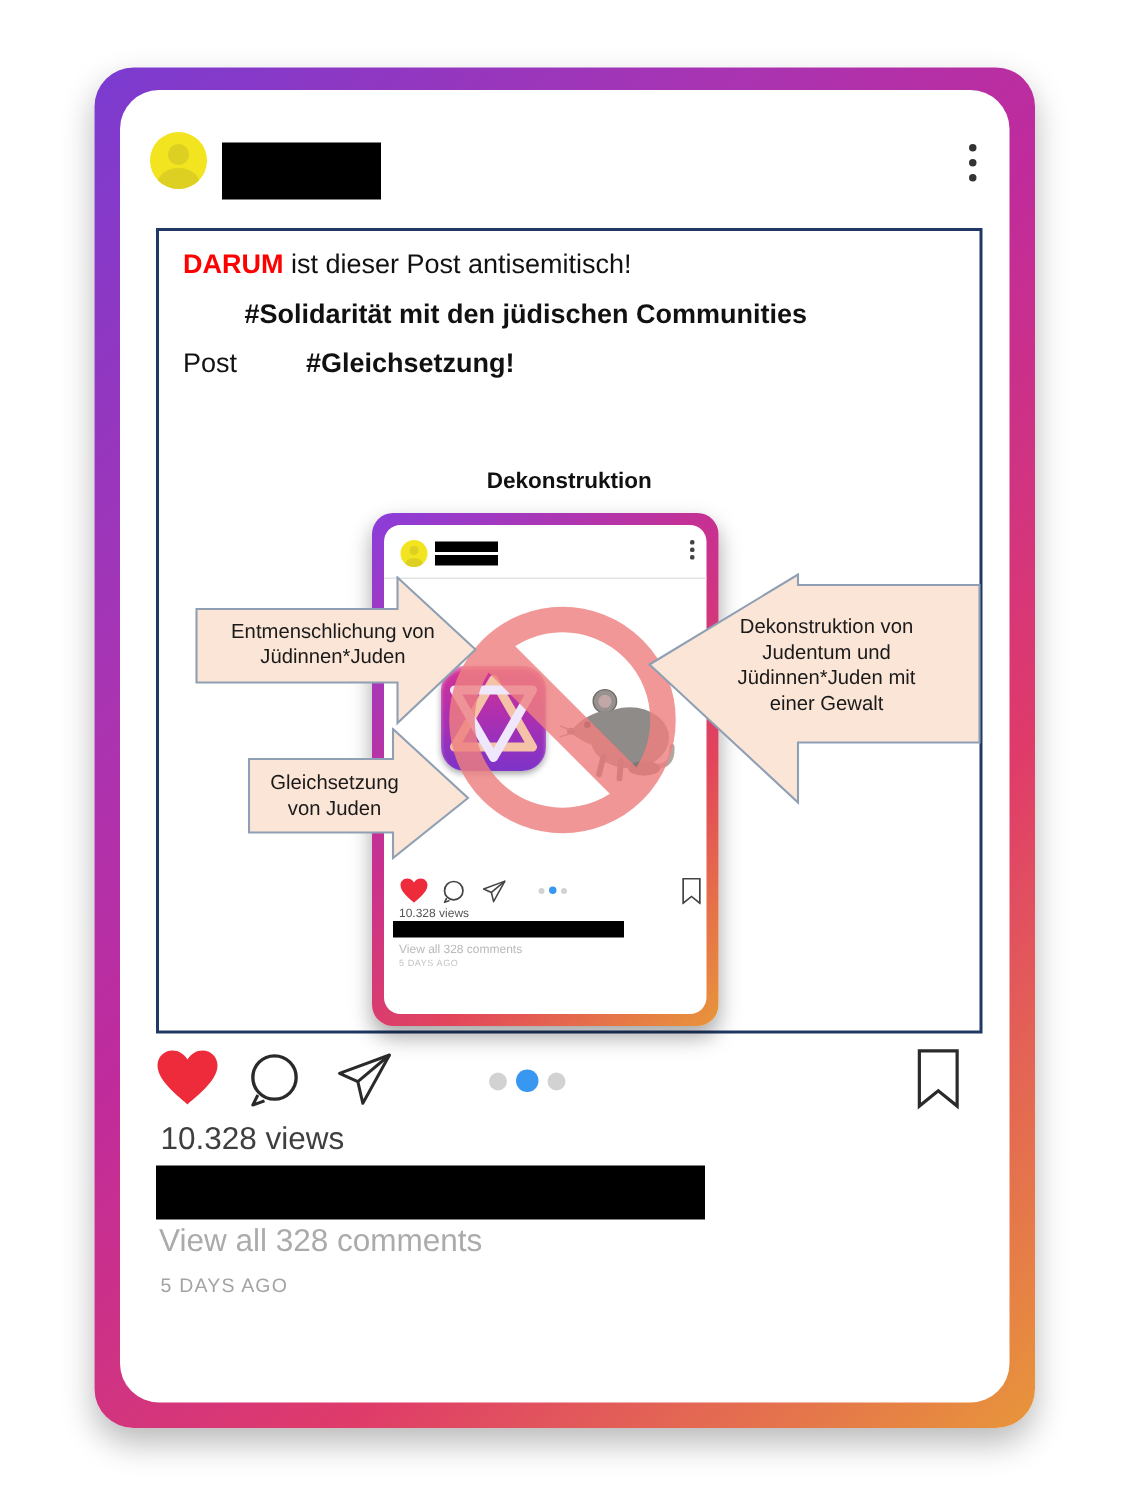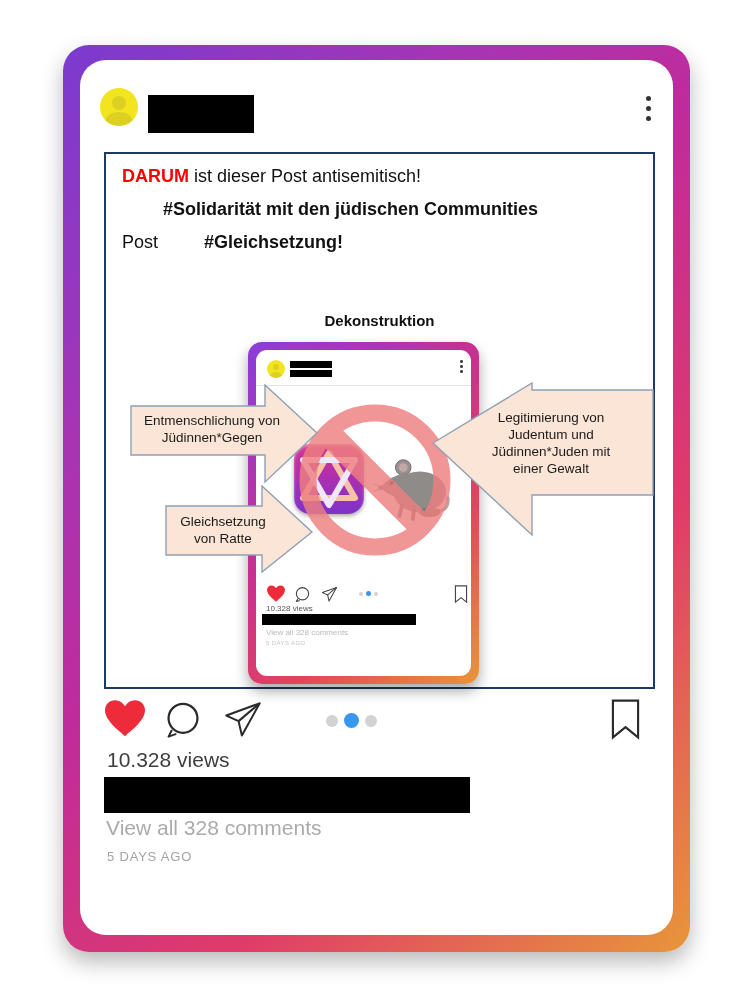--- a/index.html
+++ b/index.html
@@ -165,36 +165,36 @@
         <svg class="noentry" viewBox="0 0 154 154">
           <g opacity="0.82">
             <circle cx="77" cy="77" r="67" fill="none" stroke="#ee8080" stroke-width="17"></circle>
             <line x1="31" y1="31" x2="123" y2="123" stroke="#ee8080" stroke-width="25"></line>
           </g>
         </svg>
 
         <svg class="arrow-svg" style="left:24px;top:230px" width="189" height="100">
           <polygon points="1,22 135,22 135,1 187,49 135,98 135,71 1,71"></polygon>
         </svg>
-        <div class="arrow-label" style="left:26px;top:249px;width:160px;height:52px">
-          <div><span>Entmenschlichung von</span><br><span>Jüdinnen*Gegen</span></div>
+        <div class="arrow-label" style="left:36px;top:249px;width:160px;height:52px">
+          <div><span>Entmenschlichung von</span><br><span>Jüdinnen*Juden</span></div>
         </div>
 
         <svg class="arrow-svg" style="left:59px;top:331px" width="149" height="89">
           <polygon points="1,21 97,21 97,1 147,47 97,87 97,70 1,70"></polygon>
         </svg>
         <div class="arrow-label" style="left:57px;top:351px;width:120px;height:49px">
-          <div><span>Gleichsetzung</span><br><span>von Ratte</span></div>
+          <div><span>Gleichsetzung</span><br><span>von Juden</span></div>
         </div>
 
         <svg class="arrow-svg" style="left:326px;top:228px" width="223" height="155">
           <polygon points="1,61 100,1 100,8 221,8 221,113 100,113 100,153"></polygon>
         </svg>
         <div class="arrow-label" style="left:350px;top:236px;width:190px;height:105px">
-          <div><span>Legitimierung von</span><br><span>Judentum und</span><br><span>Jüdinnen*Juden mit</span><br><span>einer Gewalt</span></div>
+          <div><span>Dekonstruktion von</span><br><span>Judentum und</span><br><span>Jüdinnen*Juden mit</span><br><span>einer Gewalt</span></div>
         </div>
       </div>
 
       <svg class="actions" style="left:23px;top:639px" width="44" height="40" viewBox="0 0 48 44">
           <path d="M24,41 C20,37 2,24.5 2,12.5 C2,6 7,1.5 13,1.5 C17.5,1.5 21.5,4 24,8 C26.5,4 30.5,1.5 35,1.5 C41,1.5 46,6 46,12.5 C46,24.5 28,37 24,41 Z" fill="#ed2b3a"></path>
         </svg>
       <svg class="actions" style="left:83px;top:640px" width="40" height="40" viewBox="0 0 36 36">
           <circle cx="18" cy="16.5" r="13" fill="none" stroke="#2a2a2a" stroke-width="2"></circle>
           <path d="M8,27 L5,33 L12,30.5" fill="#fff" stroke="#2a2a2a" stroke-width="1.8" stroke-linejoin="round"></path>
         </svg>

